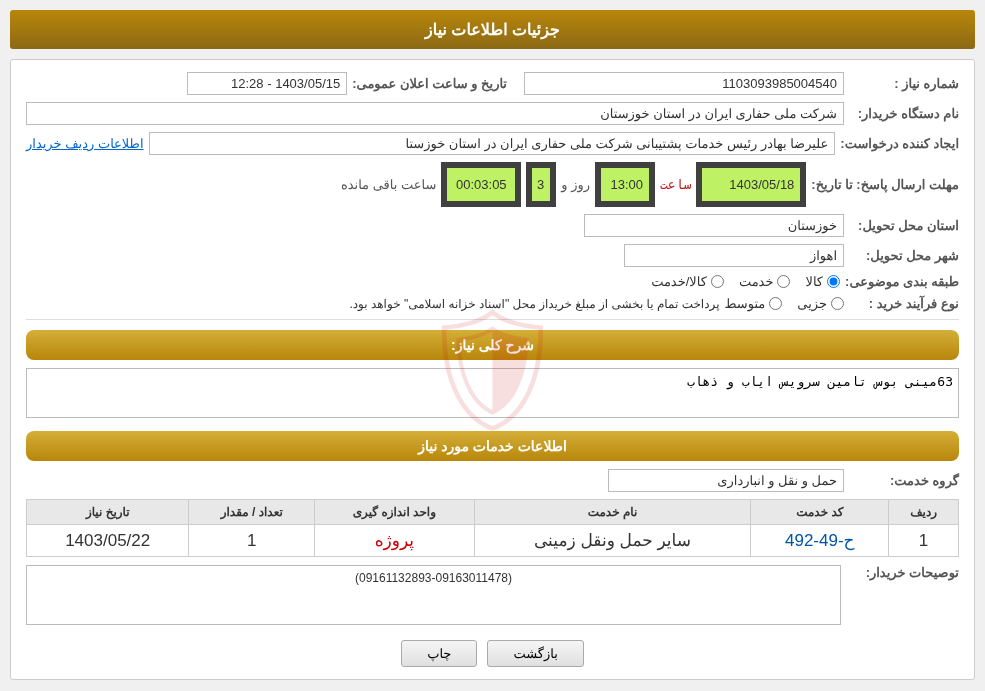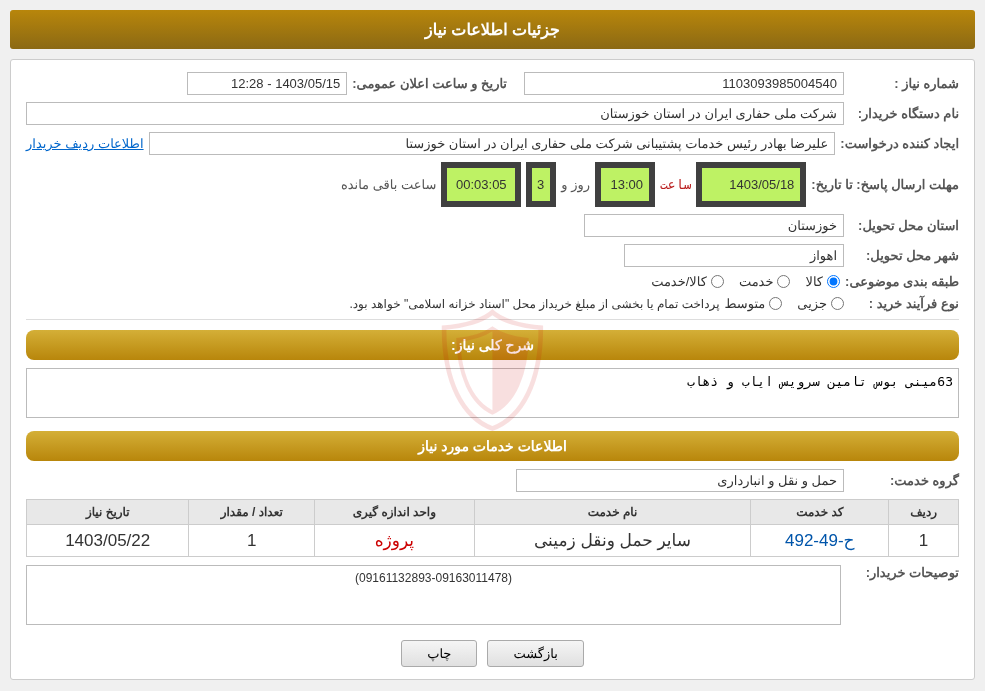--- a/index.html
+++ b/index.html
@@ -280,21 +280,21 @@
 
     <div class="section-title">شرح کلی نیاز:</div>
     <div style="margin-bottom:10px;">
       <textarea class="description-box" rows="2" readonly="" style="">63مینی بوس تامین سرویس ایاب و ذهاب</textarea>
     </div>
 
     <div class="section-title">اطلاعات خدمات مورد نیاز</div>
 
     <div class="group-service-row">
       <span class="label">گروه خدمت:</span>
-      <div class="input-box" style="width:328px;margin-left:36px;">حمل و نقل و انبارداری</div>
+      <div class="input-box" style="width:236px;margin-left:36px;">حمل و نقل و انبارداری</div>
     </div>
 
     <table class="services-table">
       <thead>
         <tr>
           <th>ردیف</th>
           <th>کد خدمت</th>
           <th>نام خدمت</th>
           <th>واحد اندازه گیری</th>
           <th>تعداد / مقدار</th>

